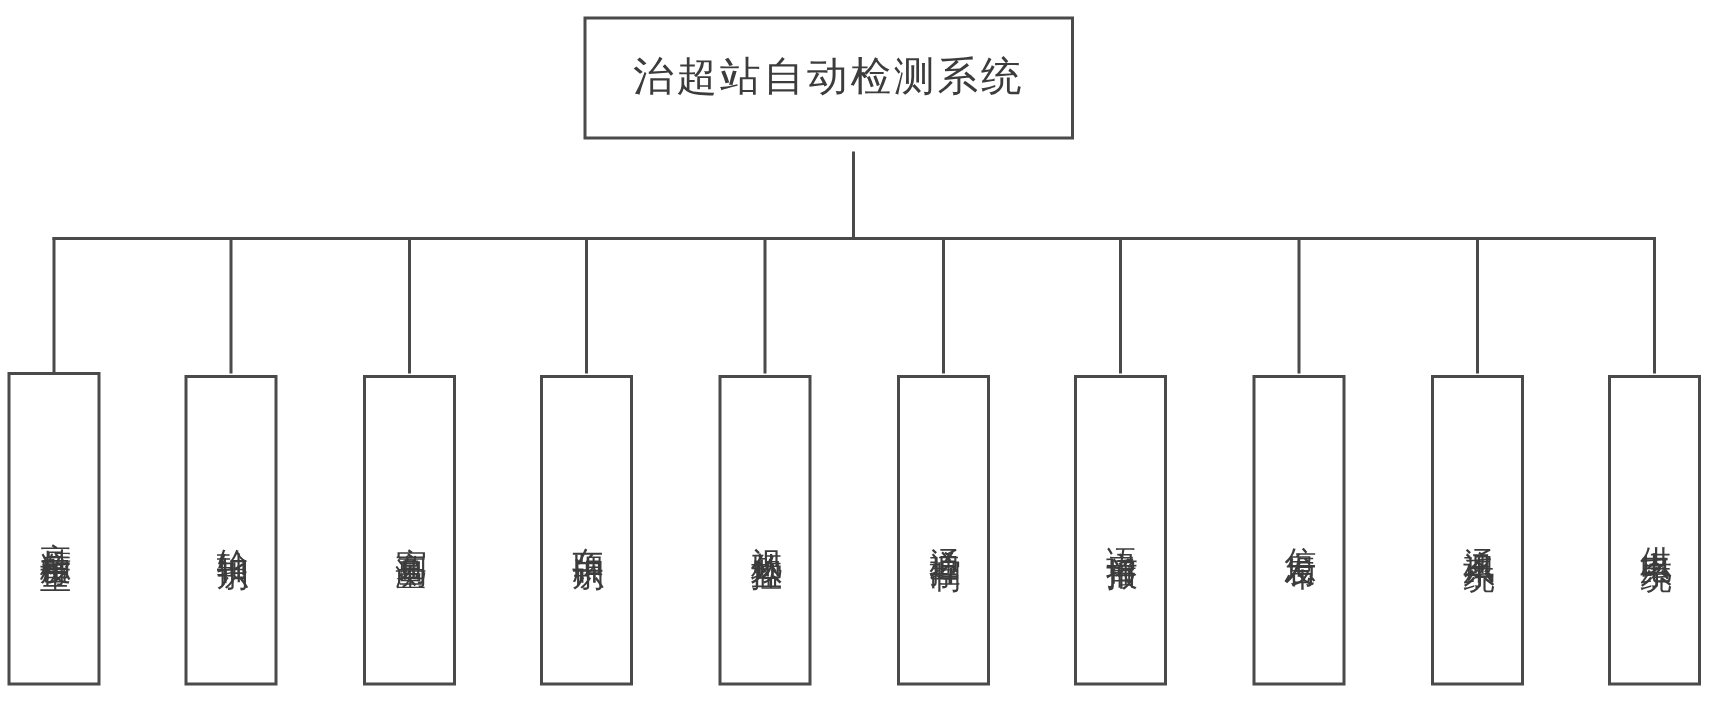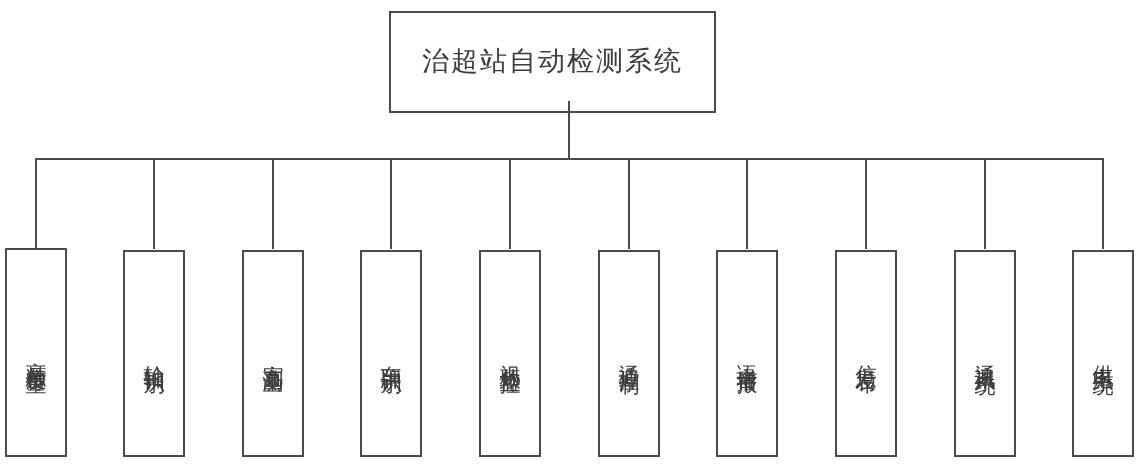--- a/index.html
+++ b/index.html
@@ -23,21 +23,21 @@
     border: 2px solid #4a4a4a;
     background: #ffffff;
     display: flex;
     align-items: center;
     justify-content: center;
   }
   #root-node {
     left: 389px;
     top: 11px;
     width: 327px;
-    height: 102px;
+    height: 82px;
   }
   #root-node .node-label {
     font-size: 27px;
     color: #3c3c3c;
     letter-spacing: 2px;
     line-height: 1.1;
     white-space: nowrap;
   }
   .leaf-node {
     width: 62px;

